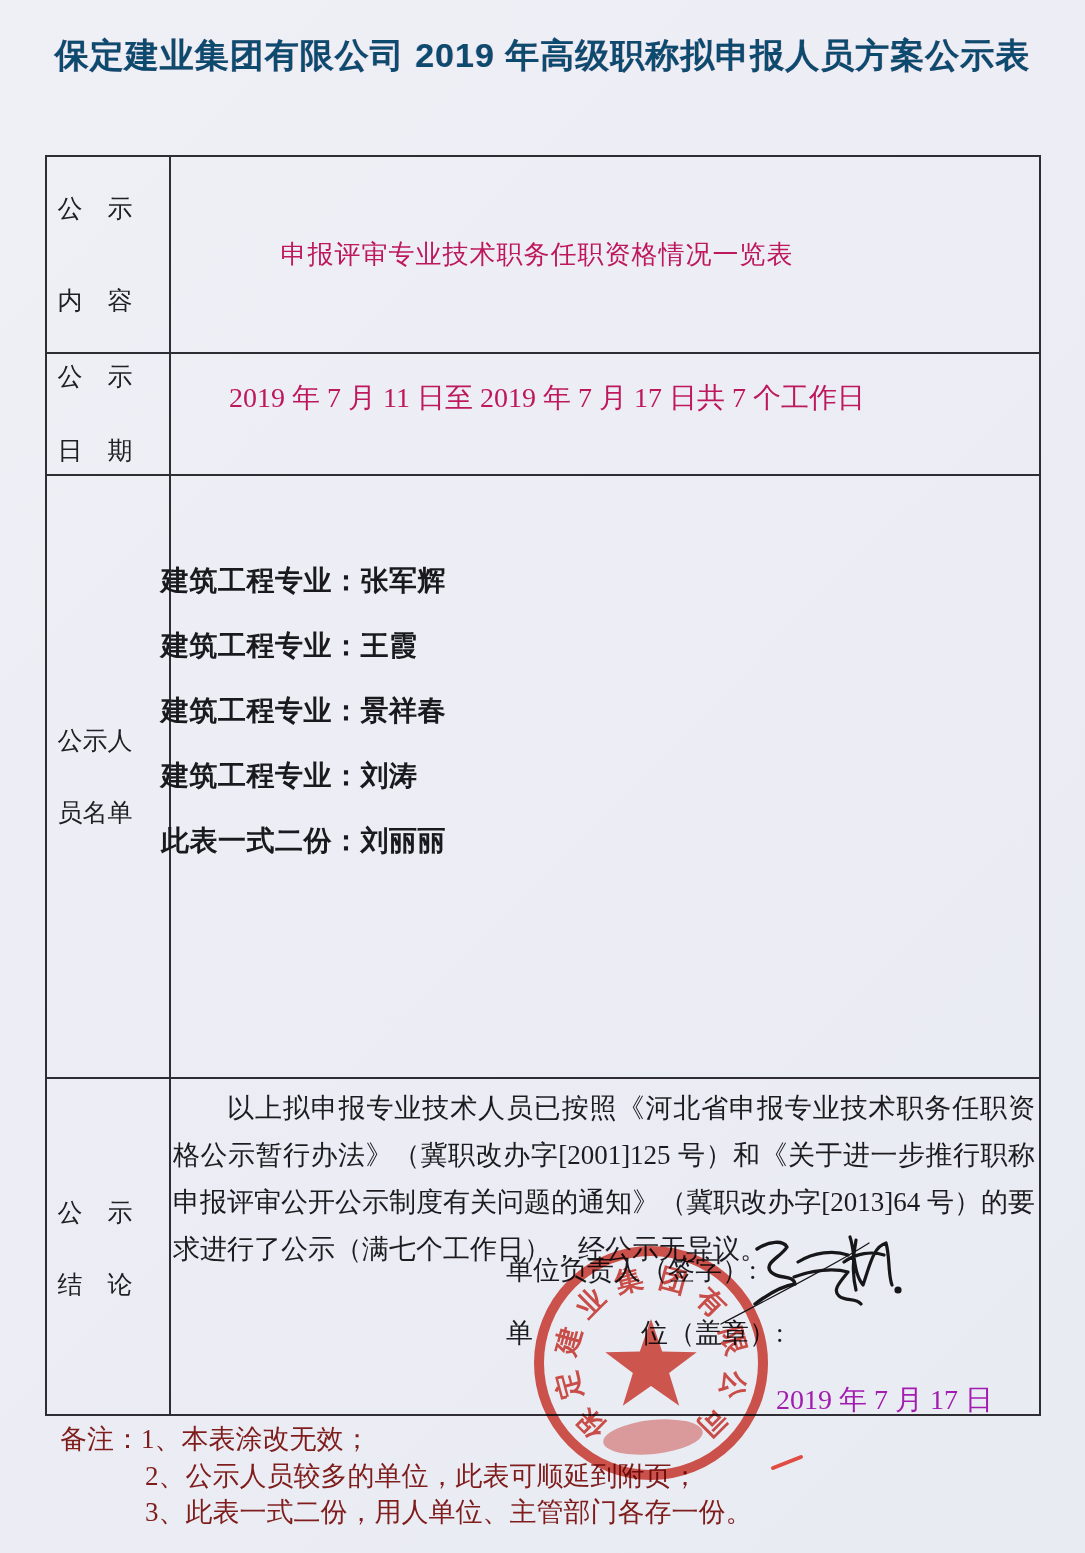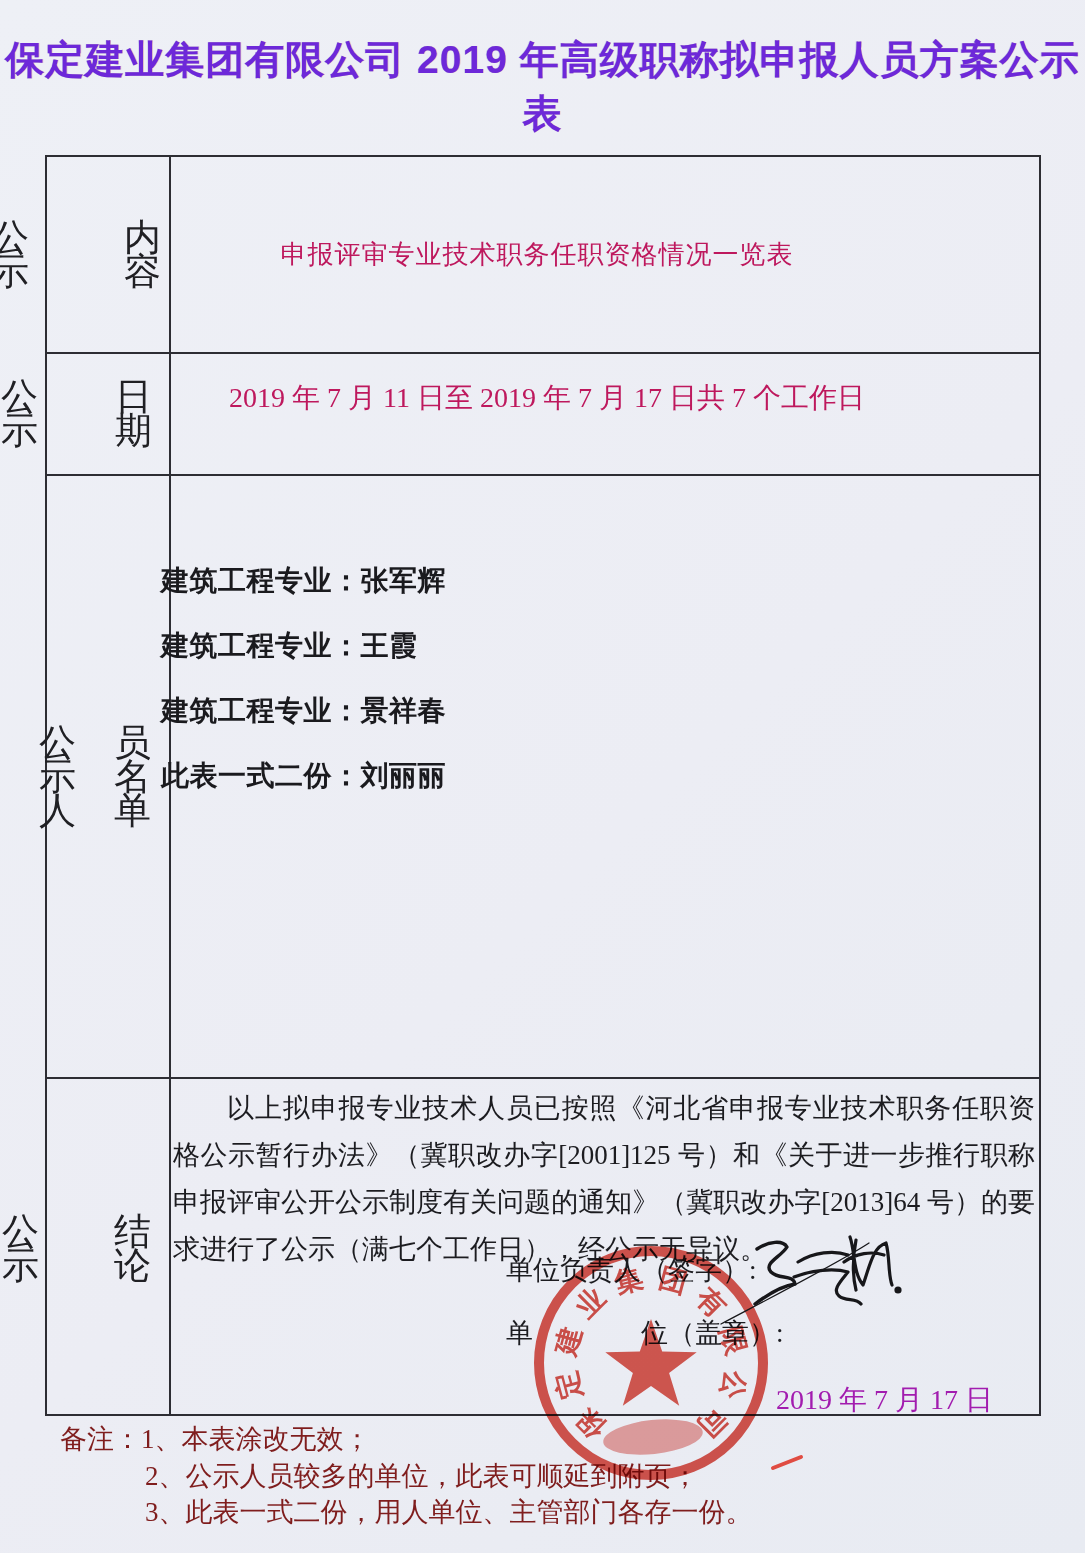--- a/index.html
+++ b/index.html
@@ -7,42 +7,42 @@
     width:1085px;height:1553px;overflow:hidden;position:relative;
     background:linear-gradient(135deg,#eef0f6 0%,#ecedf4 55%,#e8ebf2 100%);
     font-family:"Liberation Serif","DejaVu Serif",serif;
     color:#1b1b1f;
   }
   .page{position:absolute;inset:0;}
 
   
   .doc-title{
     position:absolute;left:0;top:33px;width:100%;
-    text-align:center;font-size:39px;font-weight:700;letter-spacing:1px;
+    text-align:center;font-size:34px;font-weight:700;letter-spacing:1px;
     font-family:"Liberation Sans","DejaVu Sans",sans-serif;
-    color:#6d28d9;
+    color:#0c4a6e;
     text-shadow:0.6px 0 0 rgba(190,40,40,.25), -0.6px 0 0 rgba(40,60,190,.25);
   }
 
   
   .sheet{
     position:absolute;left:45px;top:155px;width:996px;height:1261px;
     border:2px solid #2d2d33;box-sizing:border-box;
   }
   .vline{position:absolute;top:0;bottom:0;left:122px;width:2px;background:#2d2d33;}
   .hline{position:absolute;left:0;right:0;height:2px;background:#2d2d33;}
   .hline.r1{top:195px;}
   .hline.r2{top:317px;}
   .hline.r3{top:920px;}
 
   
   .label-cell{
     position:absolute;left:0;width:96px;
-    display:flex;align-items:center;justify-content:center;
-    font-size:37px;line-height:34px;color:#202024;
+    display:flex;flex-direction:column;align-items:center;justify-content:center;
+    font-size:25px;line-height:34px;color:#202024;
   }
   .label-cell.c1{top:0;height:195px;gap:58px;}
   .label-cell.c2{top:197px;height:120px;gap:40px;}
   .label-cell.c3{top:319px;height:601px;gap:38px;}
   .label-cell.c4{top:922px;height:339px;gap:38px;}
 
   
   .cell-value{
     position:absolute;left:124px;width:872px;box-sizing:border-box;
     display:flex;align-items:center;justify-content:center;color:#be185d;
@@ -114,20 +114,21 @@
     <div class="cell-value v2">2019 年 7 月 11 日至 2019 年 7 月 17 日共 7 个工作日</div>
 
     <div class="label-cell c3">
       <span>公示人</span>
       <span>员名单</span>
     </div>
     <div class="names-col left">
       <div class="name-item">建筑工程专业：张军辉</div>
       <div class="name-item">建筑工程专业：王霞</div>
       <div class="name-item">建筑工程专业：景祥春</div>
+      <div class="name-item">建筑工程专业：刘涛</div>
       <div class="name-item">此表一式二份：刘丽丽</div>
     </div>
 
     <div class="label-cell c4">
       <span>公　示</span>
       <span>结　论</span>
     </div>
     <div class="conclusion-text">以上拟申报专业技术人员已按照《河北省申报专业技术职务任职资格公示暂行办法》（冀职改办字[2001]125 号）和《关于进一步推行职称申报评审公开公示制度有关问题的通知》（冀职改办字[2013]64 号）的要求进行了公示（满七个工作日），经公示无异议。</div>
     <div class="sig-line signer">单位负责人（签字）:</div>
     <div class="sig-line unit">单　　　　位（盖章）:</div>

